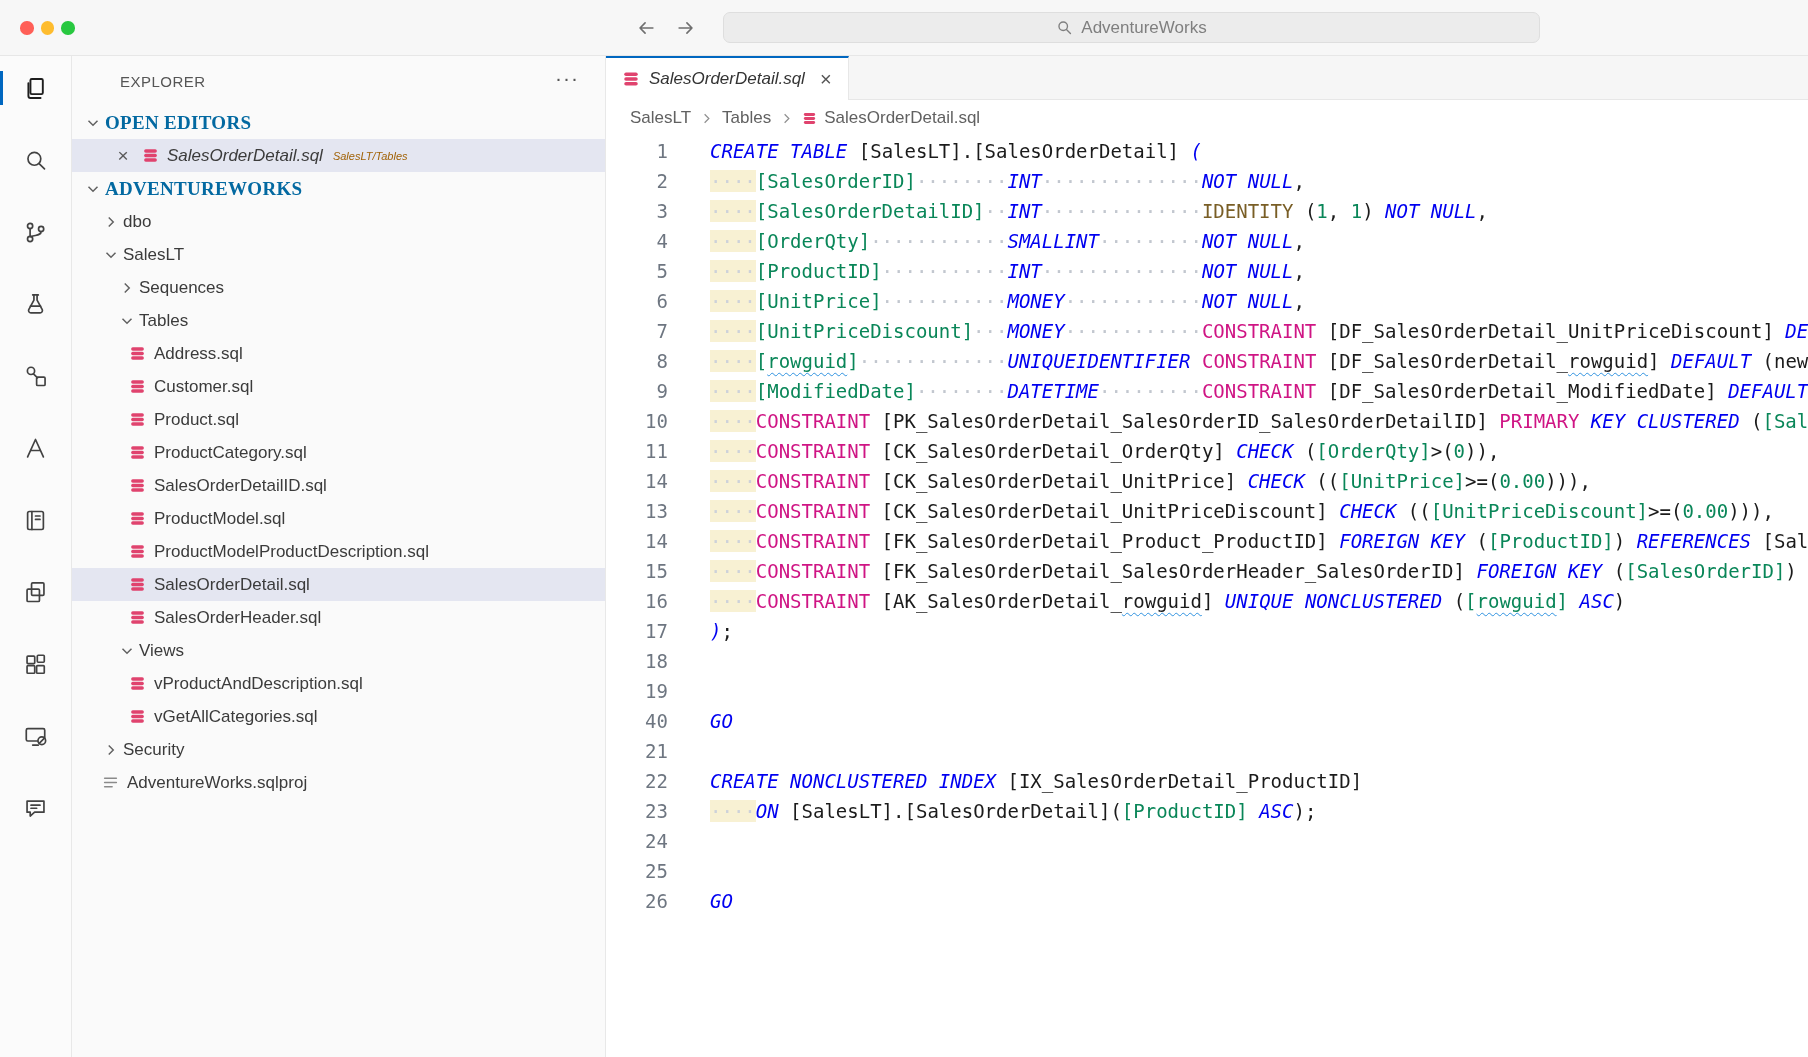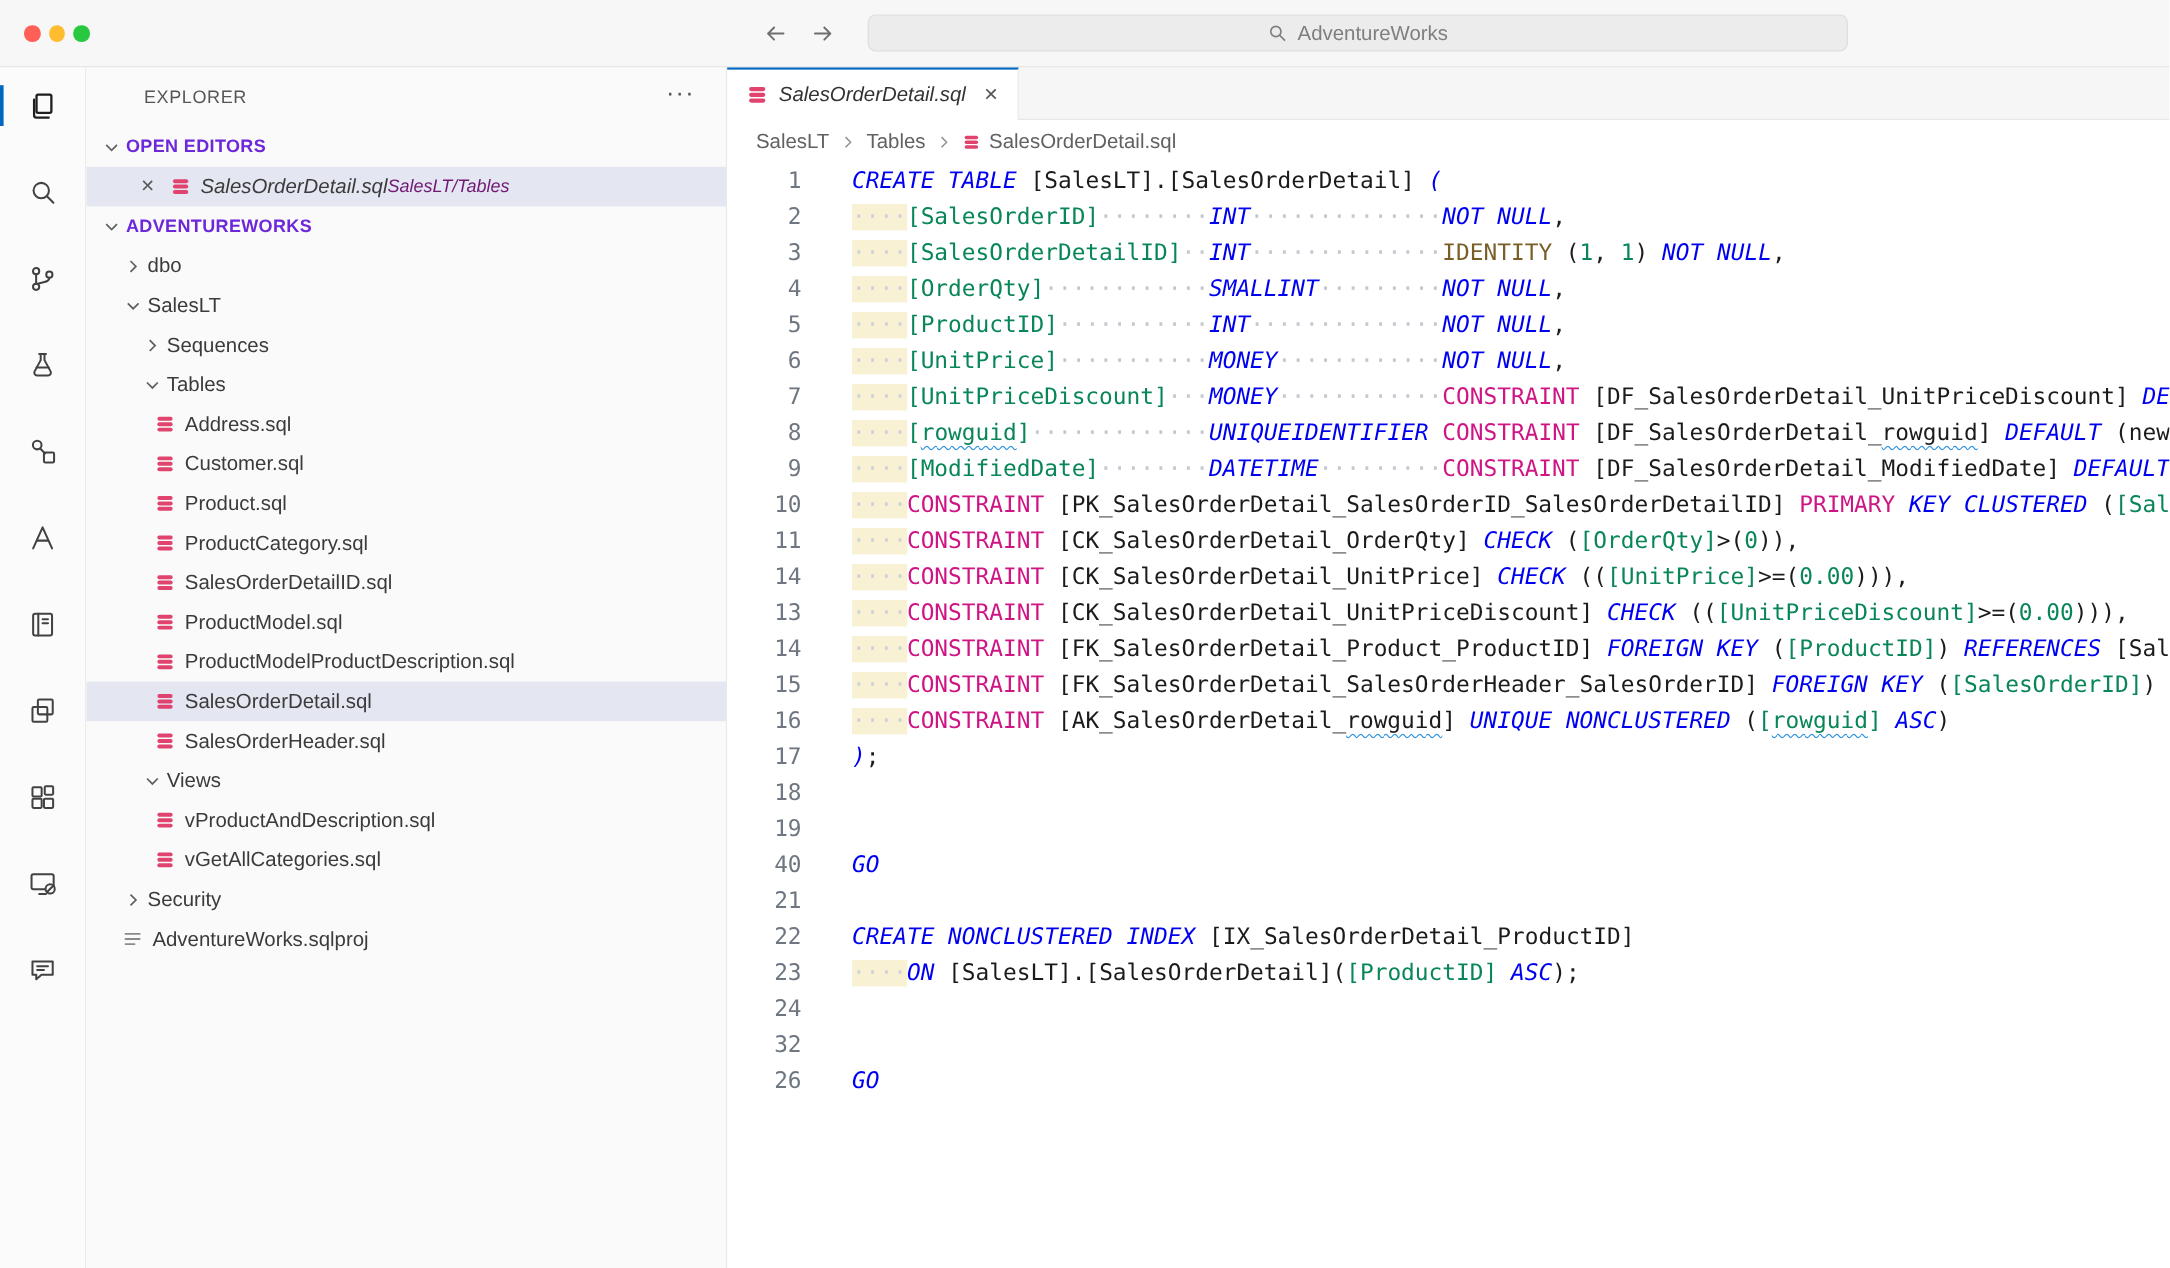--- a/index.html
+++ b/index.html
@@ -38,29 +38,29 @@
   .ab-item.active::before{ content:''; position:absolute; left:0; top:7px; bottom:7px; width:2.5px; background:var(--tab-accent); }
   .ab-item.active .ab-icon svg *{ stroke:#1e1e1e; stroke-width:1.7; }
 
   .sidebar{ width:534px; flex:none; background:#fafafa; border-right:1px solid #e8e8e8; font-size:17px; overflow:hidden; }
   .sb-header{ height:50px; display:flex; align-items:center; padding-left:48px; position:relative; }
   .sb-title{ font-size:15px; letter-spacing:.5px; color:#555; }
   .sb-more{ position:absolute; right:26px; top:10px; font-size:21px; color:#555; letter-spacing:1px; cursor:default; }
   .row{ height:33px; display:flex; align-items:center; white-space:nowrap; overflow:hidden; }
   .row.selected{ background:var(--selection); }
   .section-row{ padding-left:12px; }
-  .section-label{ font-weight:bold; font-size:15px; letter-spacing:.3px; color:#6d28d9; }
+  .section-label{ font-weight:bold; font-size:19px; letter-spacing:.3px; color:#0369a1;font-family:Liberation Serif, serif; }
   .chev{ width:18px; height:18px; flex:none; margin-right:3px; display:inline-flex; }
   .chev svg{ width:100%; height:100%; }
   .db-icon{ width:17px; height:17px; flex:none; margin-right:8px; display:inline-flex; }
   .db-icon svg{ width:100%; height:100%; }
   .db-icon svg rect{ fill:var(--accent-pink); }
   .label{ color:#3b3b3b; }
   .italic{ font-style:italic; }
-  .desc{ font-size:15px; color:#701a75; font-style:italic; }
+  .desc{ margin-left:10px; font-size:11px; color:#a16207; font-style:italic; }
   .close-x{ width:18px; flex:none; font-size:19px; color:#5a5a5a; margin-right:10px; text-align:center; }
   .oe-row{ padding-left:42px; }
   .lv1{ padding-left:30px; } .lv2{ padding-left:46px; } .lv3{ padding-left:57px; }
 
   
   .editor{ flex:1; min-width:0; background:#fff; display:flex; flex-direction:column; }
   .tabbar{ height:44px; flex:none; background:#f6f6f6; border-bottom:1px solid #e7e7e7; display:flex; }
   .tab{ display:flex; align-items:center; gap:9px; padding:0 16px; background:#fff;
     border-right:1px solid #e7e7e7; border-top:2.5px solid var(--tab-accent); margin-bottom:-1px; }
   .tab .db-icon{ width:18px; height:18px; margin-right:0; }
@@ -544,21 +544,21 @@
           </div>
           <div class="code-row">
             <span class="gutter">23</span>
             <span class="line-content"><span class="tk ind">····</span><span class="tk k">ON</span><span class="tk d"> </span><span class="tk d">[SalesLT].[SalesOrderDetail](</span><span class="tk g">[ProductID]</span><span class="tk d"> </span><span class="tk k">ASC</span><span class="tk d">);</span></span>
           </div>
           <div class="code-row">
             <span class="gutter">24</span>
             <span class="line-content"></span>
           </div>
           <div class="code-row">
-            <span class="gutter">32</span>
+            <span class="gutter">25</span>
             <span class="line-content"></span>
           </div>
           <div class="code-row">
             <span class="gutter">26</span>
             <span class="line-content"><span class="tk k">GO</span></span>
           </div>
         </div>
     </div>
   </div>
 </div>

